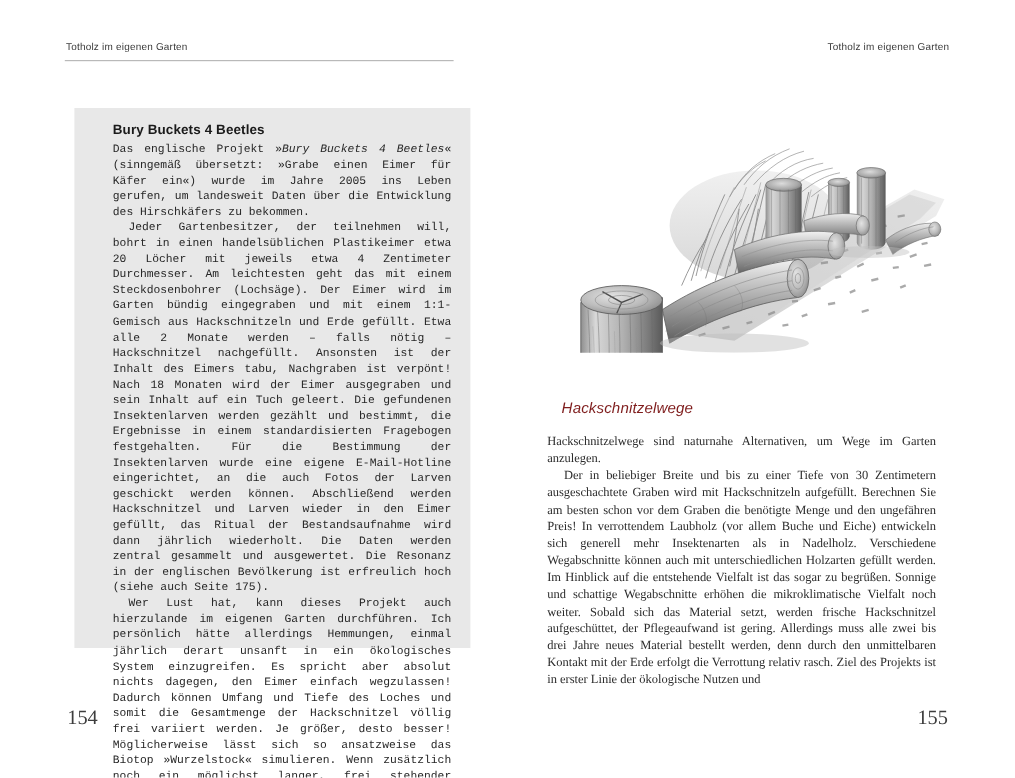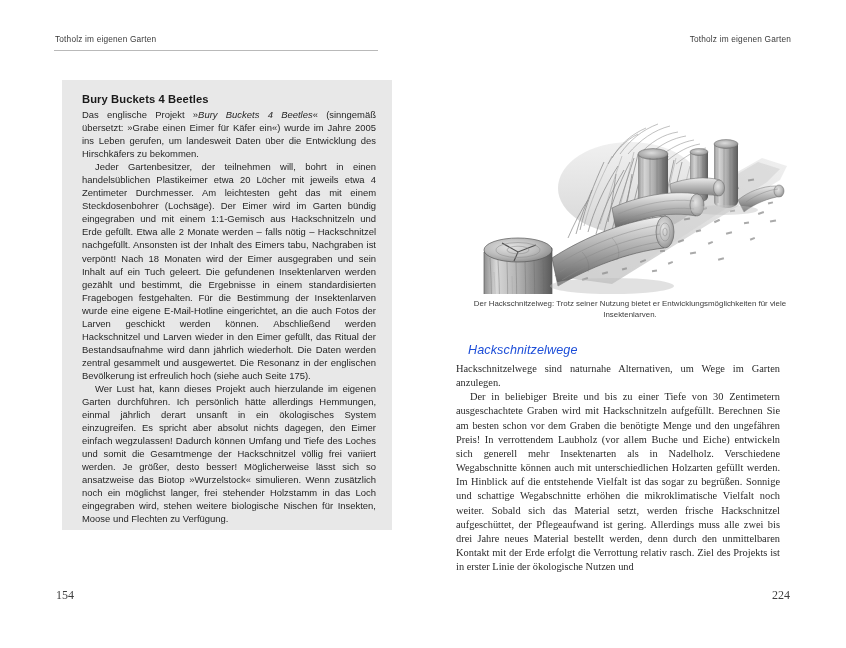--- a/index.html
+++ b/index.html
@@ -53,45 +53,45 @@
     top: 50px;
     height: 1px;
     background: #b9b9b9;
   }
   .runrule-left  { left: 54px;  width: 324px; }
 
   
   .shadebox {
     position: absolute;
     left: 62px;
-    top: 80px;
+    top: 90px;
     width: 330px;
     height: 450px;
     background: #e8e8e8;
     box-sizing: border-box;
-    padding: 12px 16px 10px 20px;
+    padding: 12px 16px 10px 32px;
   }
   .box-title {
     font-size: 11.2px;
     font-weight: bold;
     color: #1a1a1a;
     letter-spacing: 0.1px;
     margin: 0 0 2px 0;
     line-height: 14px;
   }
   .box-body {
     font-size: 9.45px;
     line-height: 13.05px;
     color: #262626;
     text-align: justify;
     text-justify: inter-word;
     hyphens: manual;
     margin: 0;
   }
-  .box-body p { margin: 0; }
+  .box-body p { margin: 0; font-family: Liberation Mono, monospace; }
   .box-body p + p { text-indent: 13px; }
   .box-body em {
     font-style: italic;
   }
 
   
   .figure {
     position: absolute;
     left: 462px;
     top: 62px;
@@ -108,26 +108,26 @@
     font-size: 7.9px;
     line-height: 11.2px;
     text-align: center;
     color: #3c3c3c;
   }
 
   
   .sec-title {
     position: absolute;
     left: 468px;
-    top: 343px;
+    top: 333px;
     font-family: "Liberation Sans", sans-serif;
     font-style: italic;
     font-size: 12.6px;
     line-height: 15px;
-    color: #1d4ed8;
+    color: #7f1d1d;
     letter-spacing: 0.1px;
   }
   .rtext {
     position: absolute;
     left: 456px;
     top: 362px;
     width: 324px;
     font-family: "Liberation Serif", serif;
     font-size: 10.4px;
     line-height: 14.15px;
@@ -136,21 +136,21 @@
     text-justify: inter-word;
   }
   .rtext p { margin: 0; }
   .rtext p + p { text-indent: 14px; }
 
   
   .folio {
     position: absolute;
     top: 588px;
     font-family: "Liberation Serif", serif;
-    font-size: 12px;
+    font-size: 17px;
     color: #3d3d3d;
   }
   .folio-left  { left: 56px; }
   .folio-right { right: 56px; }
 </style>
 </head>
 <body>
 
 <div class="spread">
 
@@ -399,24 +399,23 @@
         <rect x="30" y="300" width="7" height="2" transform="rotate(-6 33 301)"></rect>
         <rect x="48" y="304" width="6" height="2" transform="rotate(4 51 305)"></rect>
         <rect x="66" y="300" width="7" height="2" transform="rotate(-8 69 301)"></rect>
         <rect x="86" y="296" width="6" height="2" transform="rotate(6 89 297)"></rect>
         <rect x="104" y="286" width="7" height="2" transform="rotate(-5 107 287)"></rect>
         <rect x="122" y="276" width="6" height="2" transform="rotate(7 125 277)"></rect>
       </g>
     </svg>
   </div>
 
-  <div class="figcaption">Der Hackschnitzelweg: Trotz seiner Nutzung bietet er Entwicklungsmöglichkeiten für viele Insektenlarven.</div>
 
   <div class="sec-title">Hackschnitzelwege</div>
 
   <div class="rtext">
     <p>Hackschnitzelwege sind naturnahe Alternativen, um Wege im Garten anzulegen.</p>
     <p>Der in beliebiger Breite und bis zu einer Tiefe von 30 Zentimetern ausgeschachtete Graben wird mit Hackschnitzeln aufgefüllt. Berechnen Sie am besten schon vor dem Graben die benötigte Menge und den ungefähren Preis! In verrottendem Laubholz (vor allem Buche und Eiche) entwickeln sich generell mehr Insektenarten als in Nadelholz. Verschiedene Wegabschnitte können auch mit unterschiedlichen Holzarten gefüllt werden. Im Hinblick auf die entstehende Vielfalt ist das sogar zu begrüßen. Sonnige und schattige Wegabschnitte erhöhen die mikroklimatische Vielfalt noch weiter. Sobald sich das Material setzt, werden frische Hackschnitzel aufgeschüttet, der Pflegeaufwand ist gering. Allerdings muss alle zwei bis drei Jahre neues Material bestellt werden, denn durch den unmittelbaren Kontakt mit der Erde erfolgt die Verrottung relativ rasch. Ziel des Projekts ist in erster Linie der ökologische Nutzen und</p>
   </div>
 
-  <div class="folio folio-right">224</div>
+  <div class="folio folio-right">155</div>
 
 </div>
 
 </body></html>

